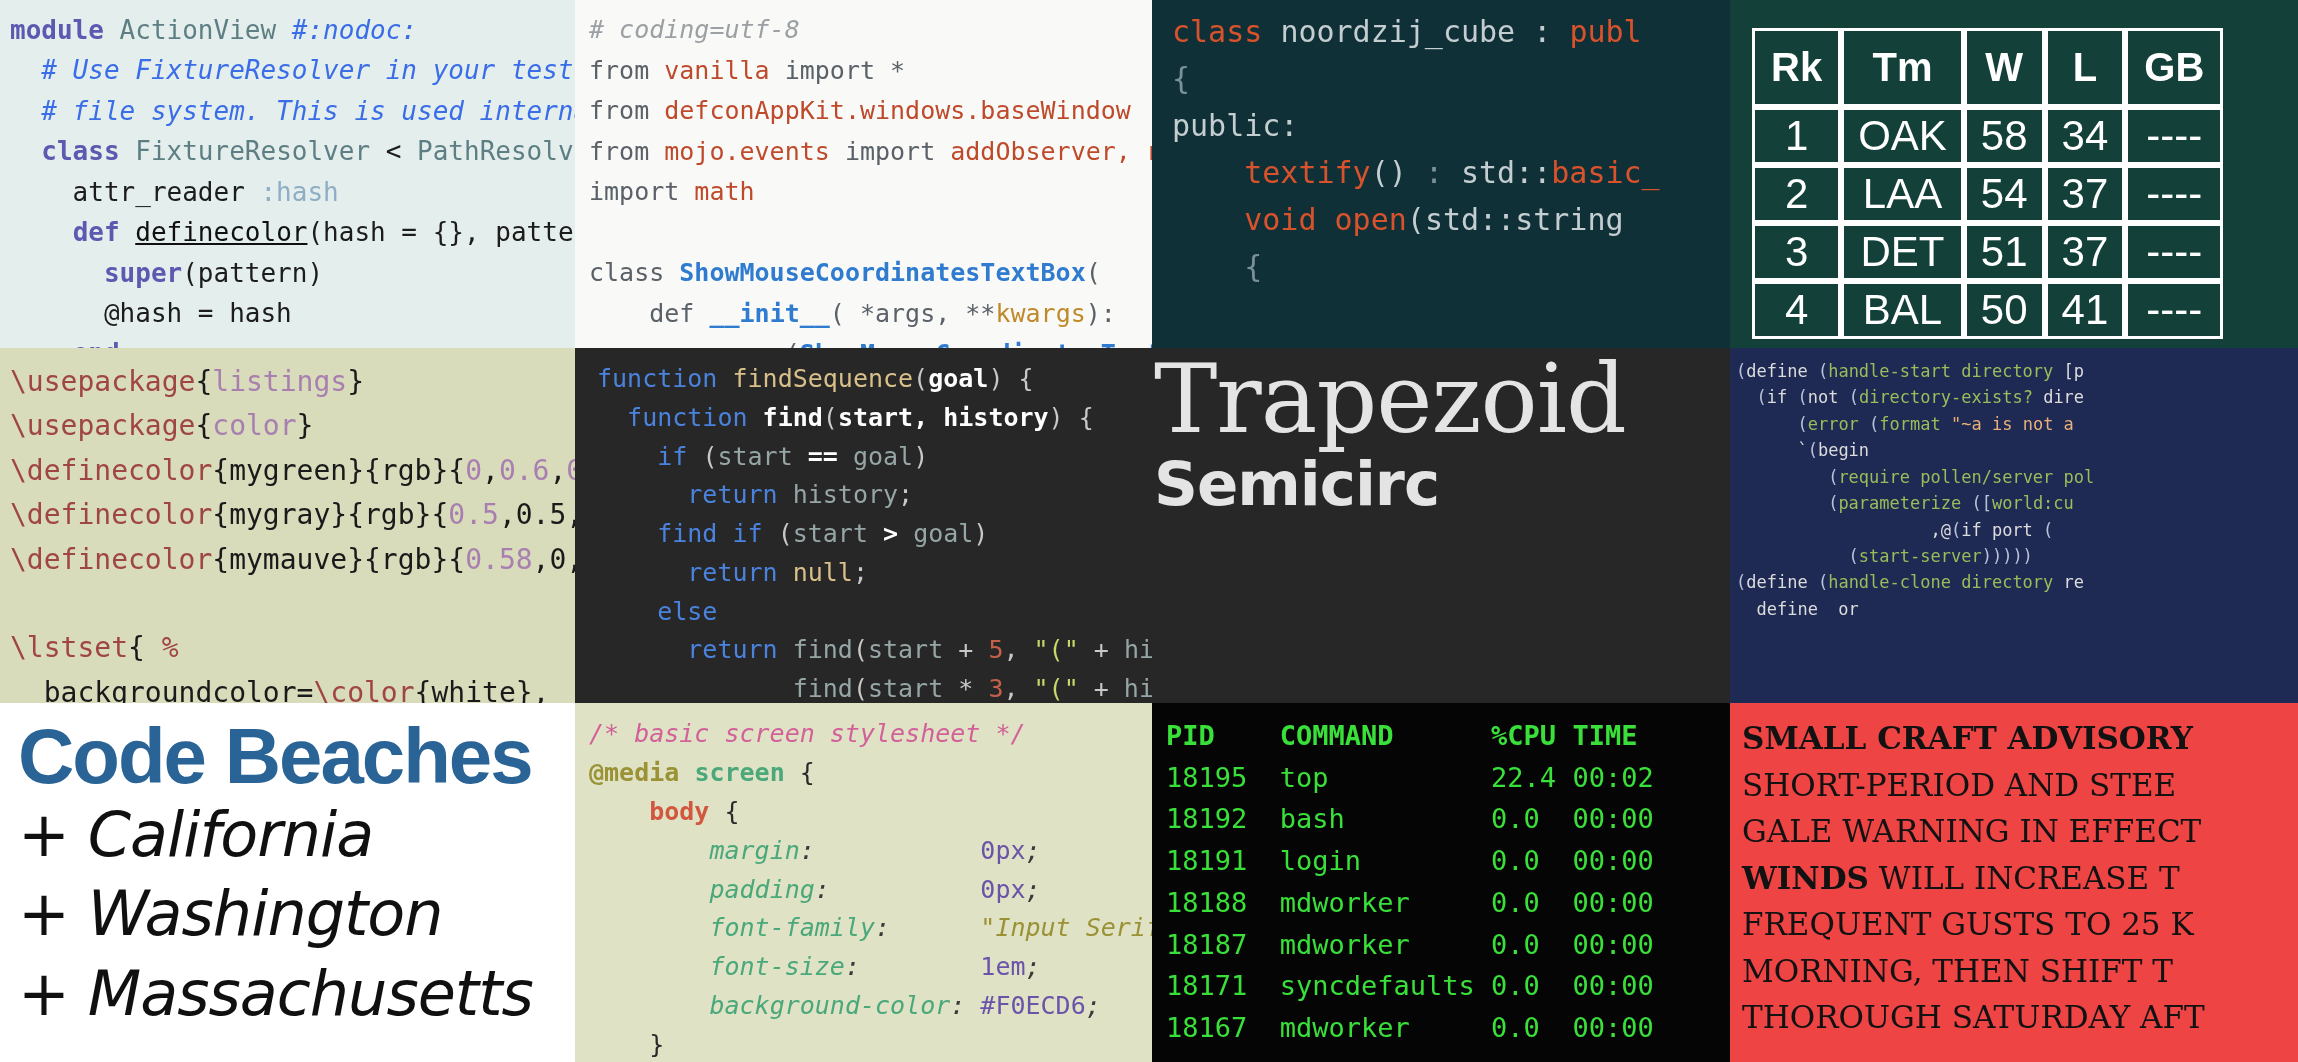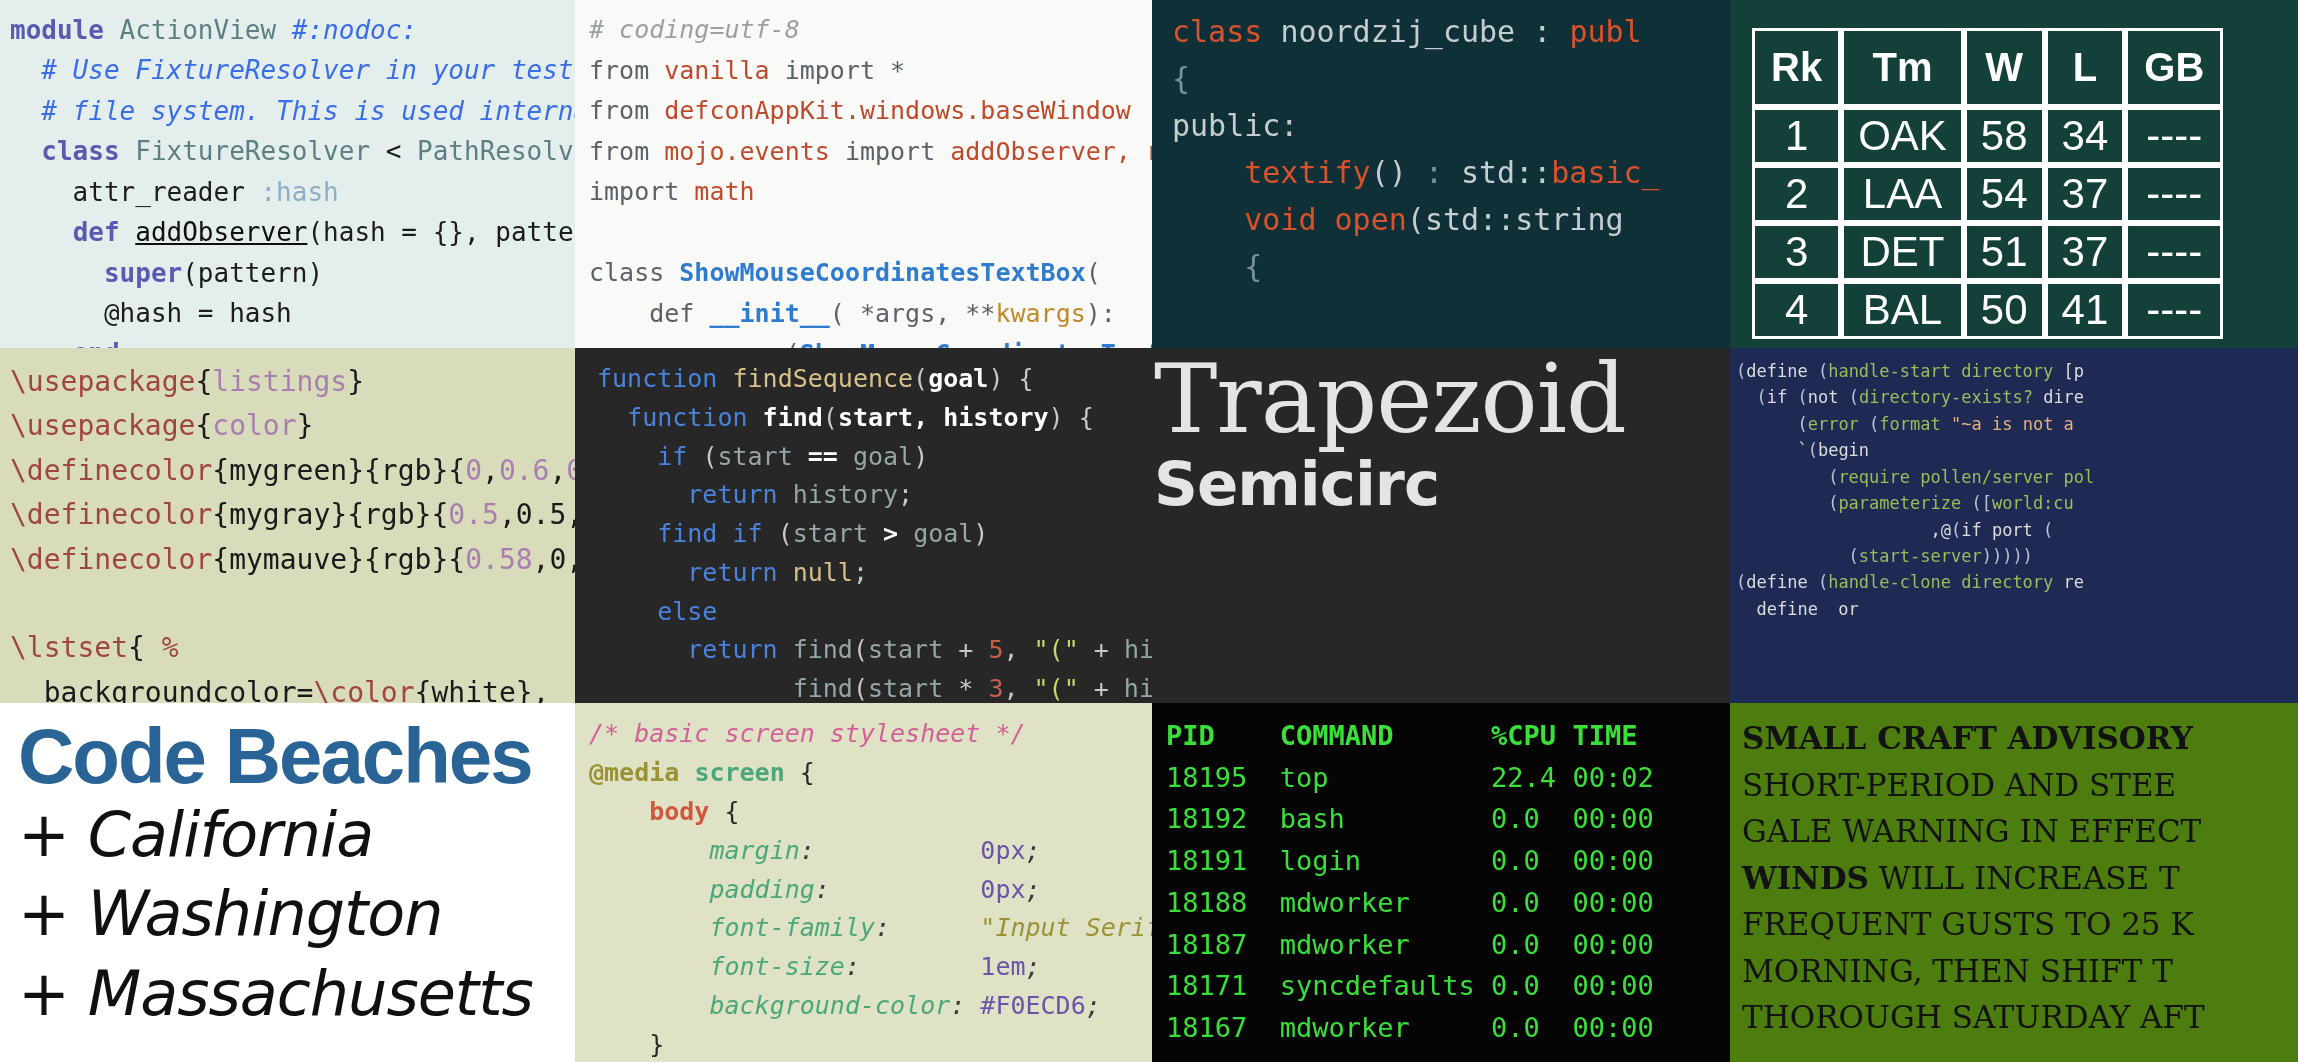--- a/index.html
+++ b/index.html
@@ -129,42 +129,42 @@
   .csscell .val { color: #6a53a8; font-style: normal; }
   .csscell .str { color: #9a9235; }
   .csscell .br { color: #2a2a2a; font-style: normal; }
 
   
   .topcell { background: #050505; padding: 12px 0 0 14px; }
   .topcell pre { font-size: 27px; color: #3ae03a; line-height: 1.545; }
   .topcell .hdr { font-weight: bold; }
 
   
-  .weather { background: #4d7c0f; padding: 12px 0 0 12px; }
+  .weather { background: #ef4444; padding: 12px 0 0 12px; }
   .weather pre {
     font-family: "DejaVu Serif", serif;
     font-size: 31px;
     color: #121212;
     line-height: 1.50;
     letter-spacing: 0px;
   }
   .weather .b { font-weight: bold; }
 </style>
 </head>
 <body>
 
 <div id="grid">
 
   <div class="cell ruby">
     <pre class="code"><span class="kw">module</span> <span class="cls">ActionView</span> <span class="cm">#:nodoc:</span>
   <span class="cm"># Use FixtureResolver in your tests</span>
   <span class="cm"># file system. This is used interna</span>
   <span class="kw">class</span> <span class="cls">FixtureResolver</span> &lt; <span class="cls">PathResolve</span>
     attr_reader <span class="sym">:hash</span>
-    <span class="kw">def</span> <span class="fn">addObserver</span>(hash = {}, pattern
+    <span class="kw">def</span> <span class="fn">definecolor</span>(hash = {}, pattern
       <span class="kw">super</span>(pattern)
       @hash = hash
     <span class="kw">end</span>
   
 
      (path, exts, outside_app_a</pre>
   </div>
 
   <div class="cell python">
     <pre class="code"><span class="cm"># coding=utf-8</span>

